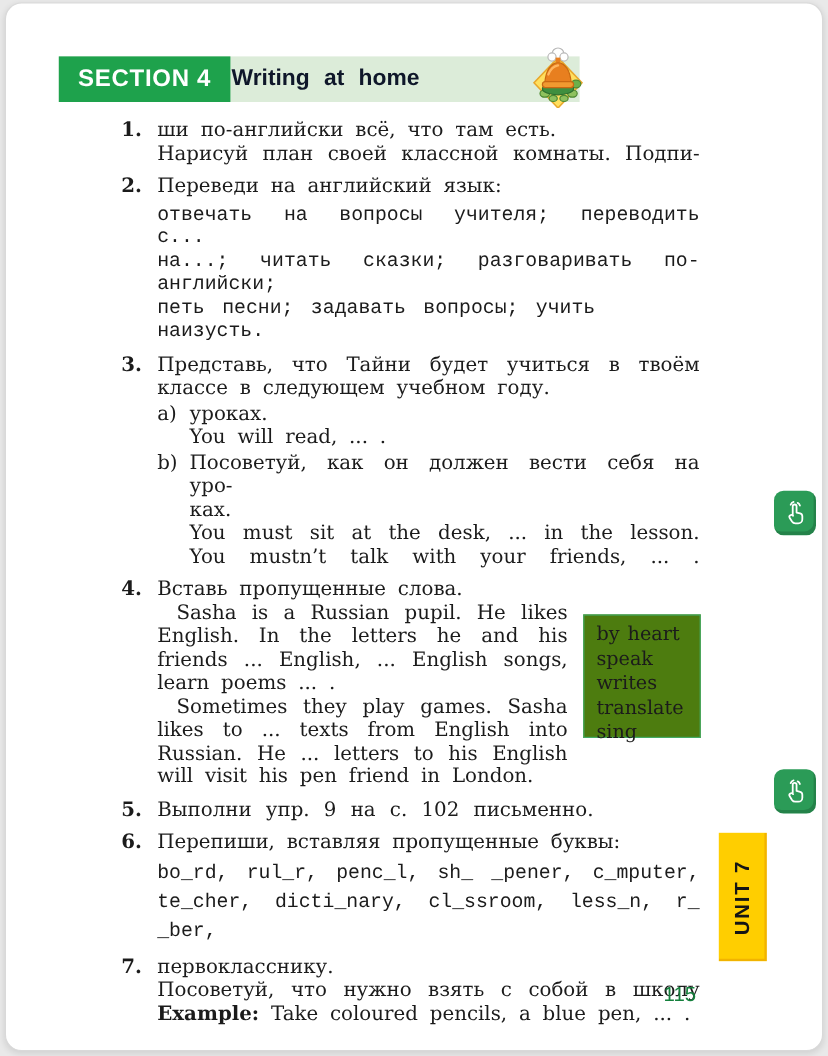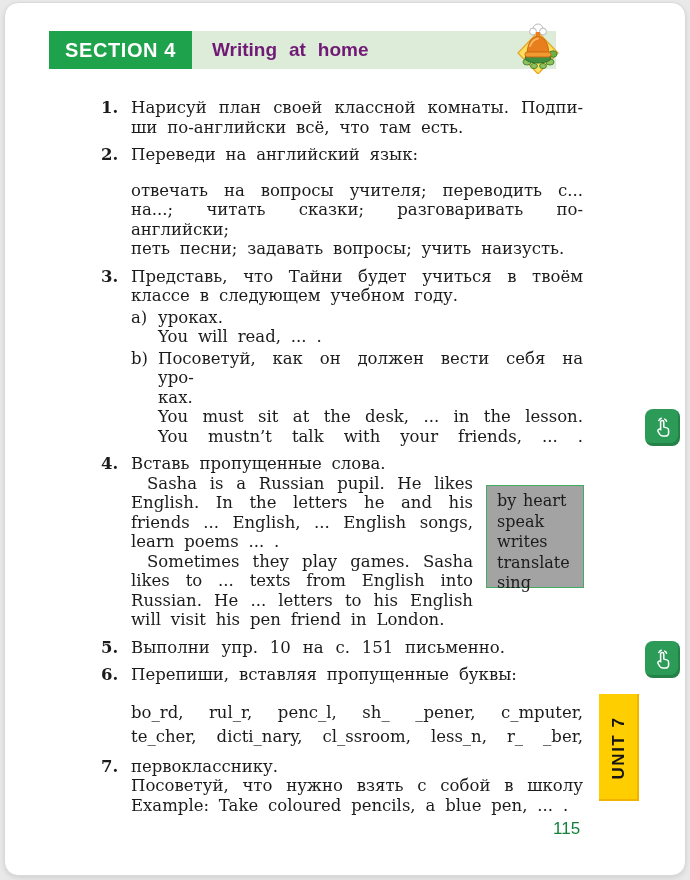--- a/index.html
+++ b/index.html
@@ -1,43 +1,43 @@
 <!DOCTYPE html>
 <html><head>
 <meta charset="utf-8">
 <style>
   html,body{margin:0;padding:0;width:690px;height:880px;overflow:hidden;
     background:#e9e9e9;font-family:"DejaVu Serif",serif;}
   .card{position:absolute;left:4px;top:2px;width:680px;height:872px;background:#ffffff;
     border:1px solid #d9d9d9;border-radius:14px;box-shadow:0 2px 5px rgba(0,0,0,.10);}
   
-  .header{position:absolute;left:44px;top:28px;width:507px;height:38px;background:#dcecd9;
+  .header{position:absolute;left:44px;top:44px;width:434px;height:38px;background:#dcecd9;
     display:flex;align-items:center;}
   .badge{height:38px;background:#1ea24c;color:#fff;display:flex;align-items:center;
     padding:0 16px;font:700 20px "Liberation Sans",sans-serif;letter-spacing:.6px;white-space:nowrap;}
-  .htitle{margin-left:20px;font:700 19px "Liberation Sans",sans-serif;color:#701a75;word-spacing:.35em;}
+  .htitle{margin-left:1px;font:700 19px "Liberation Sans",sans-serif;color:#0f172a;word-spacing:.35em;}
   .mascot{position:absolute;right:-4px;top:-9px;}
   
   .content{position:absolute;left:96px;top:95px;width:482px;color:#1b1b1b;}
   .ex{display:flex;margin-bottom:8px;}
   .num{flex:0 0 30px;font-weight:700;font-size:16.5px;line-height:19.5px;}
   .bd{flex:1;min-width:0;font-size:16.5px;line-height:19.5px;}
   .line{word-spacing:.28em;}
   .jl{text-align:justify;text-align-last:justify;}
   .ind{padding-left:16px;}
-  .mt{margin-top:16px;}
+  .mt{margin-top:4px;font-family:Liberation Mono, monospace;}
   .sub{display:flex;margin-top:2px;}
   .slabel{flex:0 0 27px;font-size:16.5px;line-height:19.5px;}
   .sbody{flex:1;min-width:0;}
   .ex4 .bd{flex:0 0 342px;}
   .wordbox{flex:0 0 98px;margin-left:13px;margin-top:31px;height:103px;box-sizing:border-box;
-    border:1.5px solid #44ab63;padding:5px 2px 0 10px;background:#a3a3a3;}
+    border:1.5px solid #44ab63;padding:5px 2px 0 10px;background:#4d7c0f;}
   .wordbox .line{word-spacing:.1em;line-height:20.5px;}
   .ex6 .bline{line-height:24px;word-spacing:.28em;}
-  .bold{font-weight:400;margin-top:39px;}
+  .bold{font-weight:700;margin-top:39px;}
   
   .hand{position:absolute;left:640px;width:35px;height:37px;background:#2b9b57;border-radius:8px;
     box-shadow:inset -2px -3px 0 rgba(0,0,0,.16);display:flex;align-items:center;justify-content:center;}
   .hand1{top:406px;} .hand2{top:638px;}
   .unittab{position:absolute;left:594px;top:691px;width:40px;height:107px;background:#ffce00;
     box-shadow:inset -2px -2px 0 rgba(214,130,0,.35);display:flex;align-items:center;justify-content:center;}
   .unittab span{transform:rotate(-90deg);font:700 17px "Liberation Sans",sans-serif;
     letter-spacing:1.5px;white-space:nowrap;color:#151515;}
   .pagenum{position:absolute;left:548px;top:816px;width:44px;
     font:400 17px "Liberation Sans",sans-serif;color:#15803d;}
@@ -66,22 +66,22 @@
       <circle cx="27" cy="9.5" r="3.4" fill="#fff" stroke="#b9b9b9" stroke-width="1"></circle>
       <rect x="20" y="10" width="4" height="4" fill="#e87f1f"></rect>
     </svg>
   </div>
 
   <div class="content">
 
     <div class="ex">
       <div class="num">1.</div>
       <div class="bd">
+        <div class="line">ши по-английски всё, что там есть.</div>
         <div class="line jl">Нарисуй план своей классной комнаты. Подпи-</div>
-        <div class="line">ши по-английски всё, что там есть.</div>
       </div>
     </div>
 
     <div class="ex">
       <div class="num">2.</div>
       <div class="bd">
         <div class="line">Переведи на английский язык:</div>
         <div class="mt">
           <div class="line jl">отвечать на вопросы учителя; переводить с...</div>
           <div class="line jl">на...; читать сказки; разговаривать по-английски;</div>
@@ -134,21 +134,21 @@
         <div class="line">speak</div>
         <div class="line">writes</div>
         <div class="line">translate</div>
         <div class="line">sing</div>
       </div>
     </div>
 
     <div class="ex">
       <div class="num">5.</div>
       <div class="bd">
-        <div class="line" style="word-spacing:.4em">Выполни упр. 10 на с. 151 письменно.</div>
+        <div class="line" style="word-spacing:.4em">Выполни упр. 9 на с. 102 письменно.</div>
       </div>
     </div>
 
     <div class="ex ex6">
       <div class="num">6.</div>
       <div class="bd">
         <div class="line">Перепиши, вставляя пропущенные буквы:</div>
         <div class="mt">
           <div class="line bline jl">bo_rd, rul_r, penc_l, sh_ _pener, c_mputer,</div>
           <div class="line bline jl">te_cher, dicti_nary, cl_ssroom, less_n, r_ _ber,</div>

